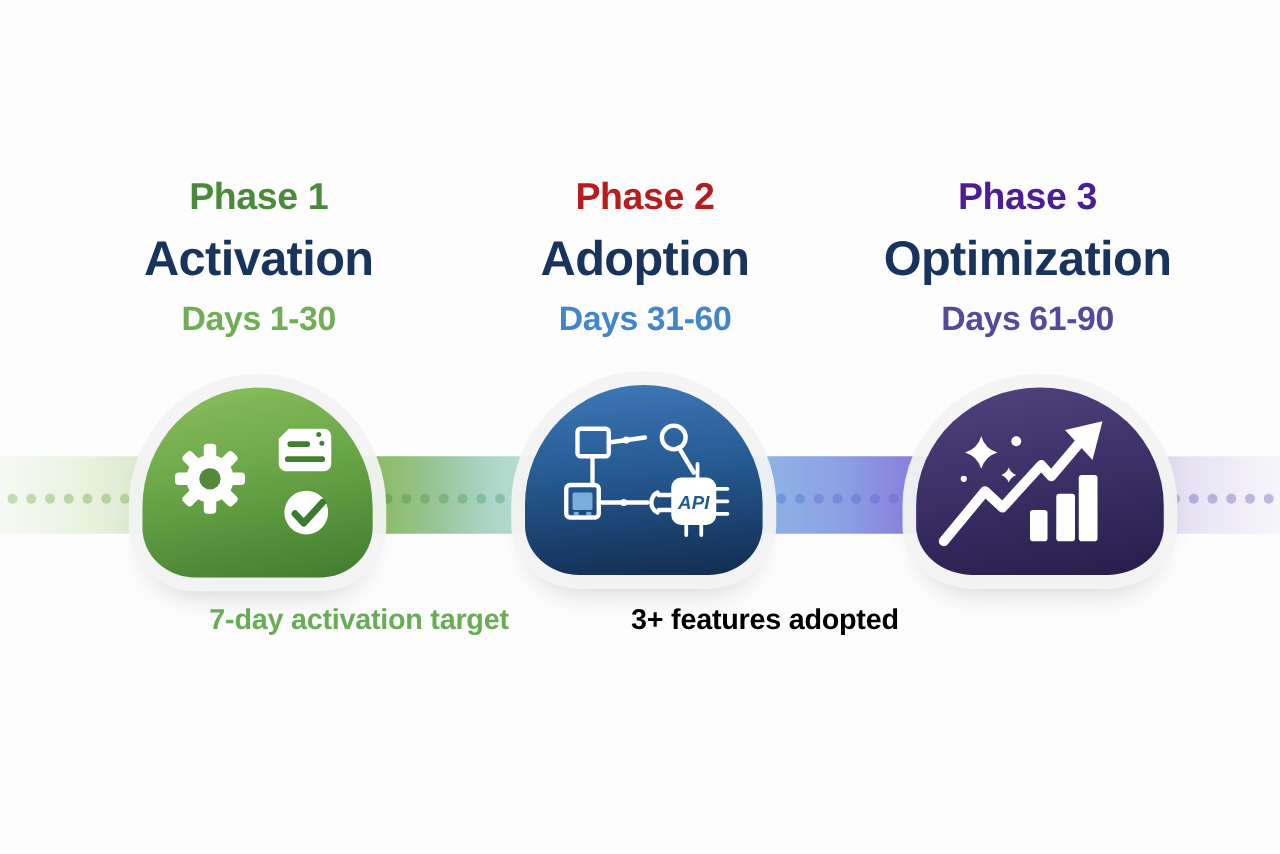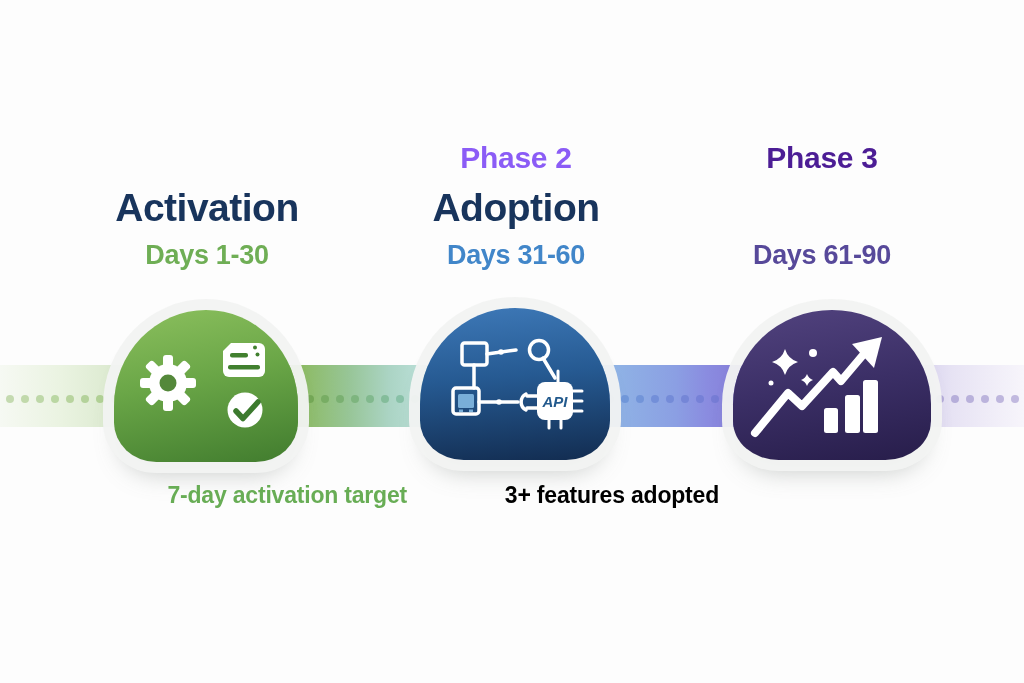--- a/index.html
+++ b/index.html
@@ -20,21 +20,21 @@
   }
   .dots{position:absolute;left:0;top:395px;width:1024px;height:8px;z-index:2;}
   .dots .dot{position:absolute;top:0;width:8px;height:8px;border-radius:50%;opacity:.85;}
   
   .hline{position:absolute;width:400px;text-align:center;z-index:4;}
   .phase-label{top:141px;font-size:30px;font-weight:700;letter-spacing:-.3px;}
   .phase-title{top:186px;font-size:39px;font-weight:700;letter-spacing:-.5px;color:#18345c;}
   .phase-days{top:240px;font-size:27px;font-weight:700;letter-spacing:-.3px;}
   .caption{position:absolute;top:482px;width:400px;text-align:right;font-size:23px;font-weight:700;z-index:4;letter-spacing:-.2px;}
   .c1l{color:#4c8a3b}.c1d{color:#6fae55}.c1c{color:#68ad55}
-  .c2l{color:#8b5cf6}.c2d{color:#4186c9}.c2c{color:#000000}
+  .c2l{color:#b91c1c}.c2d{color:#4186c9}.c2c{color:#000000}
   .c3l{color:#4c1d95}.c3d{color:#57499a}.c3c{color:#534a92}
   
   .circle{
     position:absolute;z-index:3;
     border-radius:50% 50% 23% 23% / 63% 63% 26% 26%;
     box-shadow:0 0 0 11px rgba(242,243,242,.95), 0 18px 24px -6px rgba(110,118,112,.35);
   }
   .circle svg{position:absolute;left:0;top:0;width:100%;height:100%;}
   .circle1{left:114px;top:310px;width:184px;height:152px;
     background:linear-gradient(168deg,#8cc05e 0%,#6aa647 45%,#417c2e 100%);}
@@ -113,28 +113,30 @@
       <span class="dot" style="left: 906px; height: 8px; width: 8px; background: rgb(166, 157, 210);"></span>
       <span class="dot" style="left: 921px; height: 8px; width: 8px; background: rgb(169, 160, 211);"></span>
       <span class="dot" style="left: 936px; height: 8px; width: 8px; background: rgb(171, 162, 212);"></span>
       <span class="dot" style="left: 951px; height: 8px; width: 8px; background: rgb(173, 164, 213);"></span>
       <span class="dot" style="left: 966px; height: 8px; width: 8px; background: rgb(176, 167, 214);"></span>
       <span class="dot" style="left: 981px; height: 8px; width: 8px; background: rgb(178, 169, 215);"></span>
       <span class="dot" style="left: 996px; height: 8px; width: 8px; background: rgb(181, 172, 216);"></span>
       <span class="dot" style="left: 1011px; height: 8px; width: 8px; background: rgb(183, 174, 217);"></span>
     </div>
 
+  <div class="hline phase-label c1l" style="left:7px">Phase 1</div>
   <div class="hline phase-title" style="left:7px">Activation</div>
   <div class="hline phase-days  c1d" style="left:7px">Days 1-30</div>
 
   <div class="hline phase-label c2l" style="left:316px">Phase 2</div>
   <div class="hline phase-title" style="left:316px">Adoption</div>
   <div class="hline phase-days  c2d" style="left:316px">Days 31-60</div>
 
   <div class="hline phase-label c3l" style="left:622px">Phase 3</div>
+  <div class="hline phase-title" style="left:622px">Optimization</div>
   <div class="hline phase-days  c3d" style="left:622px">Days 61-90</div>
 
   <div class="circle circle1">
     <svg viewBox="0 0 184 152" aria-hidden="true">
       <g fill="#ffffff">
         <rect x="49" y="45" width="10" height="56" rx="3"></rect>
         <rect x="49" y="45" width="10" height="56" rx="3" transform="rotate(45 54 73)"></rect>
         <rect x="49" y="45" width="10" height="56" rx="3" transform="rotate(90 54 73)"></rect>
         <rect x="49" y="45" width="10" height="56" rx="3" transform="rotate(135 54 73)"></rect>
         <circle cx="54" cy="73" r="19"></circle>

